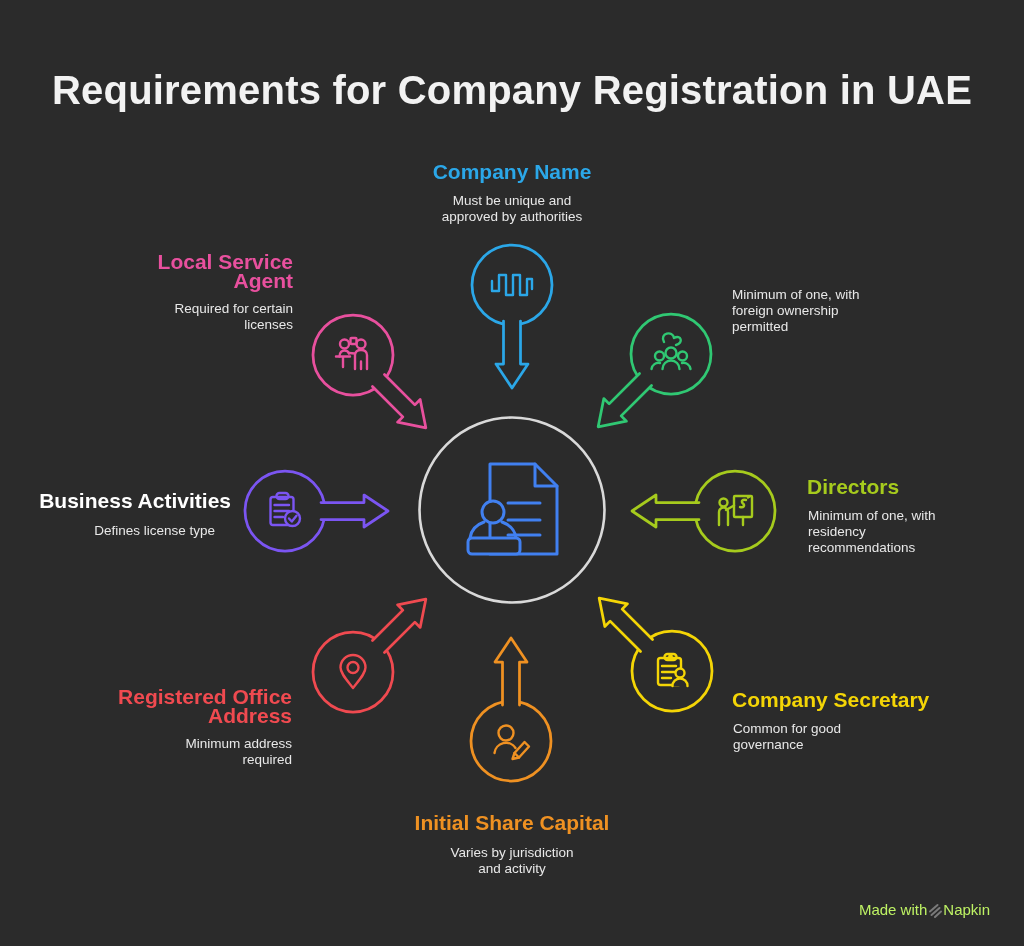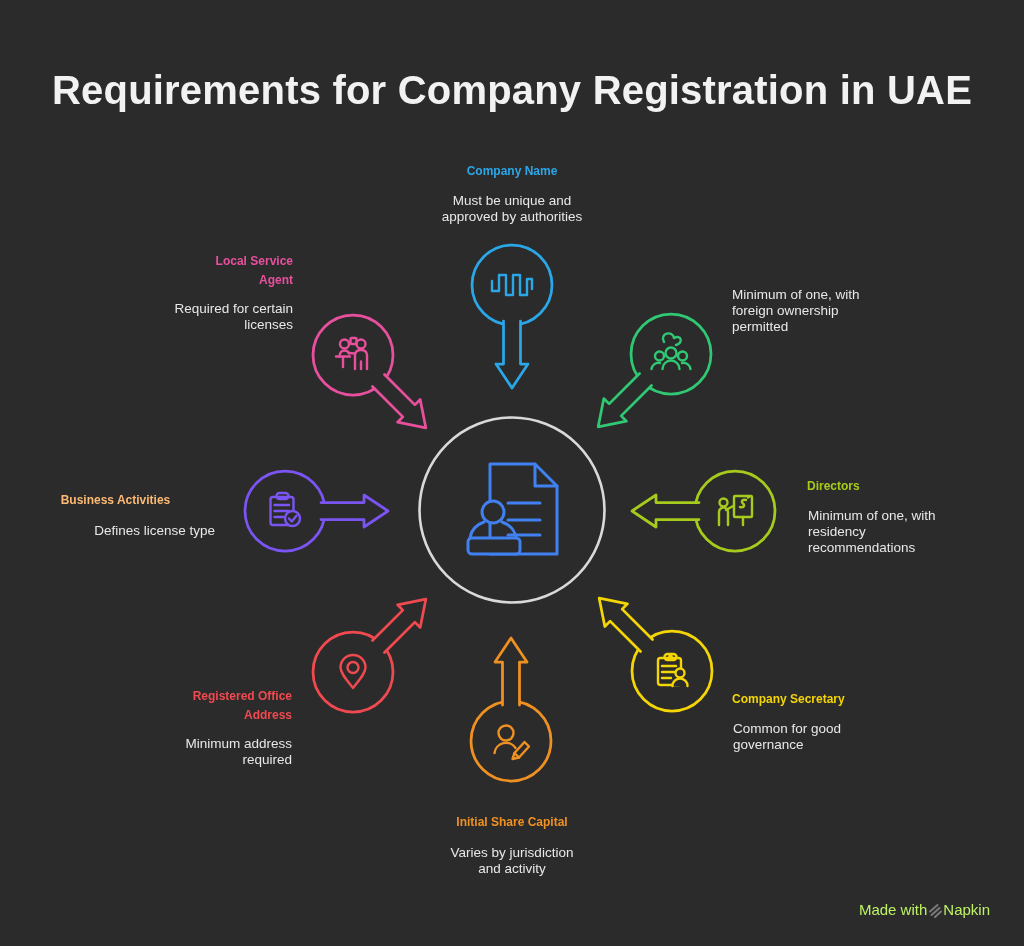--- a/index.html
+++ b/index.html
@@ -8,21 +8,21 @@
     font-family:"Liberation Sans",sans-serif;
     position:relative;overflow:hidden;
   }
   .stage{position:absolute;inset:0;}
   .title{
     position:absolute;top:68px;left:0;width:1024px;text-align:center;
     font-size:40px;font-weight:bold;color:#f2f2f2;letter-spacing:0.2px;
   }
   .node-svg{position:absolute;}
   .node-label{
-    position:absolute;font-size:12px;font-weight:bold;line-height:19px;
+    position:absolute;font-size:21px;font-weight:bold;line-height:19px;
     white-space:pre-line;
   }
   .node-desc{
     position:absolute;font-size:13.5px;line-height:15.8px;color:#e8e8e8;
     white-space:pre-line;
   }
   .align-c{text-align:center;}
   .align-r{text-align:right;}
   .watermark{
     position:absolute;top:901px;right:34px;display:flex;align-items:center;
@@ -156,21 +156,21 @@
       <path d="M36,-8.5 H79 V-16 L103,0 L79,16 V8.5 H36" fill="#2b2b2b" transform="rotate(0)"></path>
       <g stroke-width="2.4">
         <rect x="-14.5" y="-14" width="23" height="28" rx="2.5"></rect>
         <rect x="-8.5" y="-18" width="12" height="6" rx="3"></rect>
         <path d="M-10.5,-6 H4 M-10.5,0 H4 M-10.5,6 H-2"></path>
         <circle cx="7.5" cy="7.5" r="7.5" fill="#2b2b2b"></circle>
         <path d="M4,7.5 L6.8,10.5 L11.5,4.8"></path>
       </g>
     </g>
   </svg>
-  <div class="node-label align-r" style="left: 8px; top: 491px; width: 215px; color: #fdba74; text-align: center;">Business Activities</div>
+  <div class="node-label align-r" style="left: 16px; top: 491px; width: 215px; color: #ffffff;">Business Activities</div>
   <div class="node-desc align-r" style="left:0px;top:523px;width:215px;">Defines license type</div>
 
   <svg class="node-svg" style="left:238px;top:240px;" width="230" height="230">
     <g transform="translate(115 115)" fill="none" stroke-width="2.75" stroke-linecap="round" stroke-linejoin="round" stroke="#e8509e">
       <circle r="40"></circle>
       <path d="M36,-8.5 H79 V-16 L103,0 L79,16 V8.5 H36" fill="#2b2b2b" transform="rotate(45)"></path>
       <g stroke-width="2.4">
         <circle cx="-8.5" cy="-11" r="4.5"></circle>
         <path d="M-13.5,1.5 C-13.5,-3 -11,-4.5 -8.5,-4.5 C-6,-4.5 -4.5,-3 -4,-1.5"></path>
         <path d="M-17,1.5 H-3 M-10,1.5 V12"></path>

